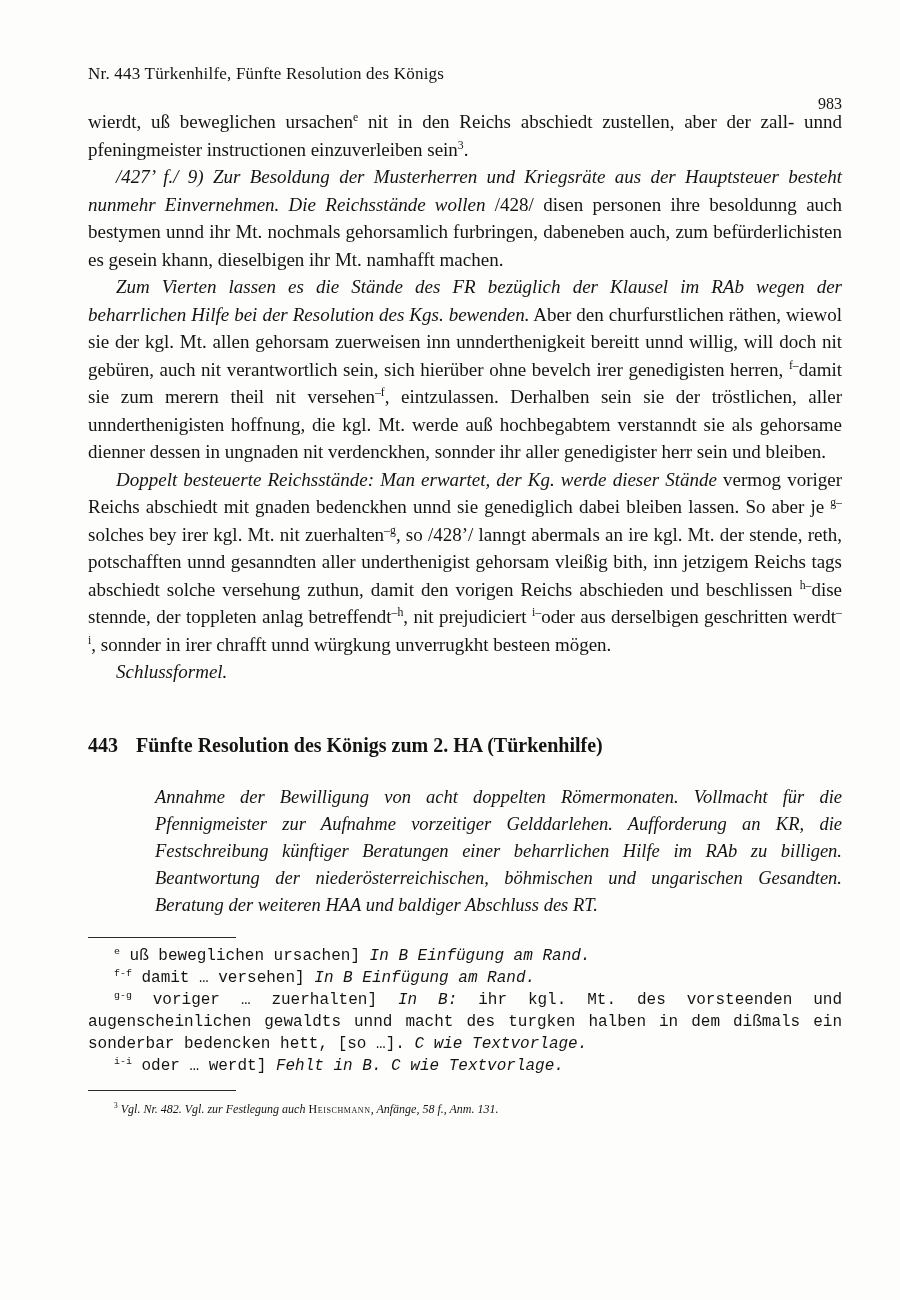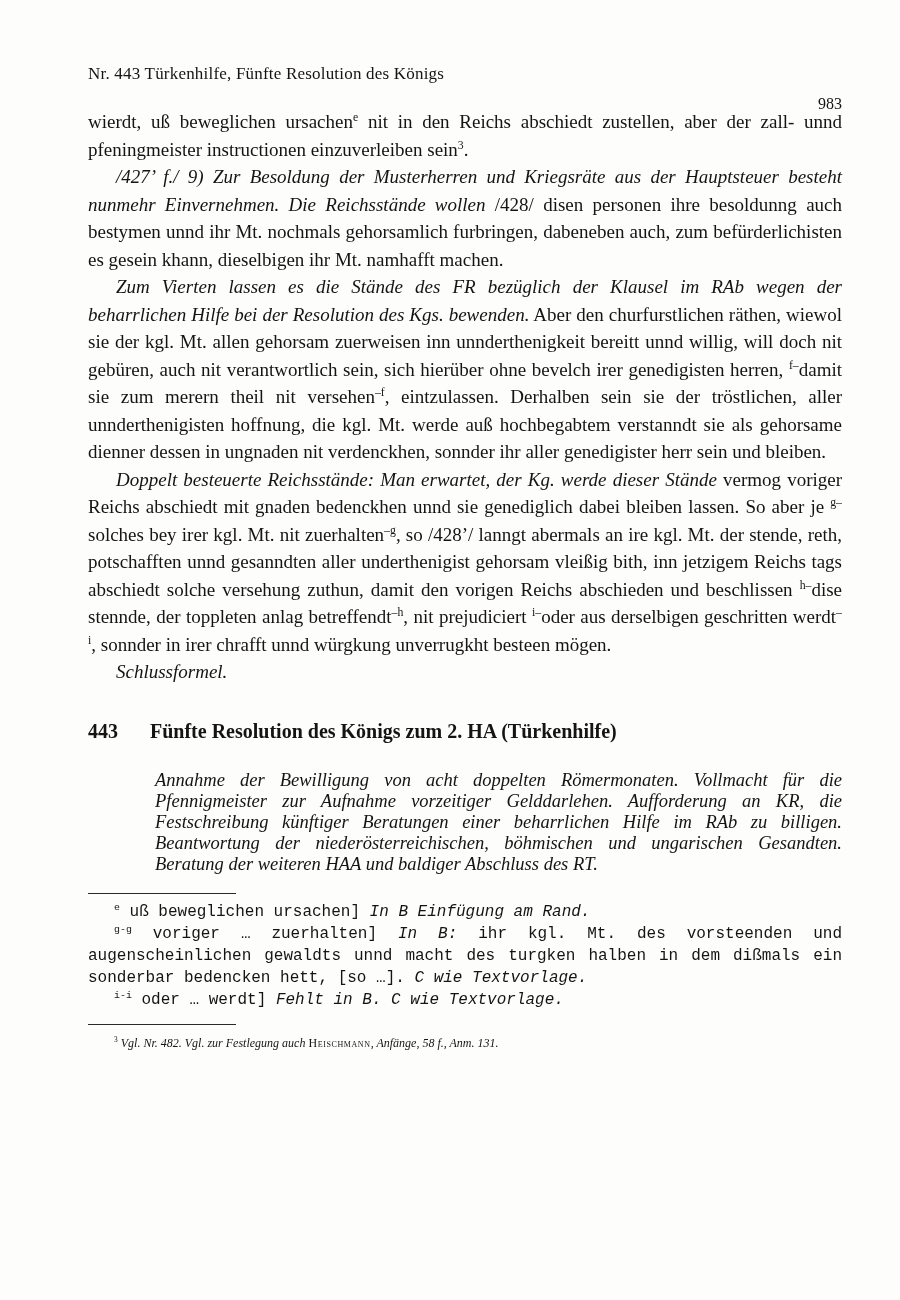--- a/index.html
+++ b/index.html
@@ -32,31 +32,31 @@
   }
   .body-text p.no-indent { text-indent: 0; }
 
   .s-r { font-style: normal; }
   .s-i { font-style: italic; }
   .s-sup { vertical-align: super; font-size: 0.62em; line-height: 0; }
   .s-sc { font-variant: small-caps; font-style: normal; letter-spacing: 0.6px; }
 
   .heading {
     display: flex;
-    gap: 32px;
-    margin-top: 32px;
+    gap: 18px;
+    margin-top: 46px;
     font-weight: bold;
     font-size: 20px;
     line-height: 26px;
   }
 
   .summary {
     margin: 26px 0 0 67px;
     font-size: 18.5px;
-    line-height: 21px;
+    line-height: 27px;
     text-align: justify;
     font-style: italic;
   }
 
   .rule {
     width: 148px;
     border-top: 1.2px solid #2a2a2a;
     margin-bottom: 7px;
   }
 
@@ -96,20 +96,21 @@
   <div class="heading">
     <span class="heading-number">443</span>
     <span class="heading-title">Fünfte Resolution des Königs zum 2. HA (Türkenhilfe)</span>
   </div>
 
   <div class="summary"><span class="s-i">Annahme der Bewilligung von acht doppelten Römermonaten. Vollmacht für die Pfennigmeister zur Aufnahme vorzeitiger Gelddarlehen. Aufforderung an KR, die Festschreibung künftiger Beratungen einer beharrlichen Hilfe im RAb zu billigen. Beantwortung der niederösterreichischen, böhmischen und ungarischen Gesandten. Beratung der weiteren HAA und baldiger Abschluss des RT.</span></div>
 
   <div class="apparatus">
     <div class="rule"></div>
     <p><span class="s-sup">e</span><span class="s-r"> uß beweglichen ursachen] </span><span class="s-i">In B Einfügung am Rand.</span></p>
+    <p><span class="s-sup">f-f</span><span class="s-r"> damit … versehen] </span><span class="s-i">In B Einfügung am Rand.</span></p>
     <p><span class="s-sup">g-g</span><span class="s-r"> voriger … zuerhalten] </span><span class="s-i">In B:</span><span class="s-r"> ihr kgl. Mt. des vorsteenden und augenscheinlichen gewaldts unnd macht des turgken halben in dem dißmals ein sonderbar bedencken hett, [so …]. </span><span class="s-i">C wie Textvorlage.</span></p>
     <p><span class="s-sup">i-i</span><span class="s-r"> oder … werdt] </span><span class="s-i">Fehlt in B. C wie Textvorlage.</span></p>
   </div>
 
   <div class="footnote-block">
     <div class="rule"></div>
     <p><span class="s-sup">3</span><span class="s-r"> </span><span class="s-i">Vgl. Nr. 482. Vgl. zur Festlegung auch </span><span class="s-sc">Heischmann</span><span class="s-i">, Anfänge, 58 f., Anm. 131.</span></p>
   </div>
 
 </div>

